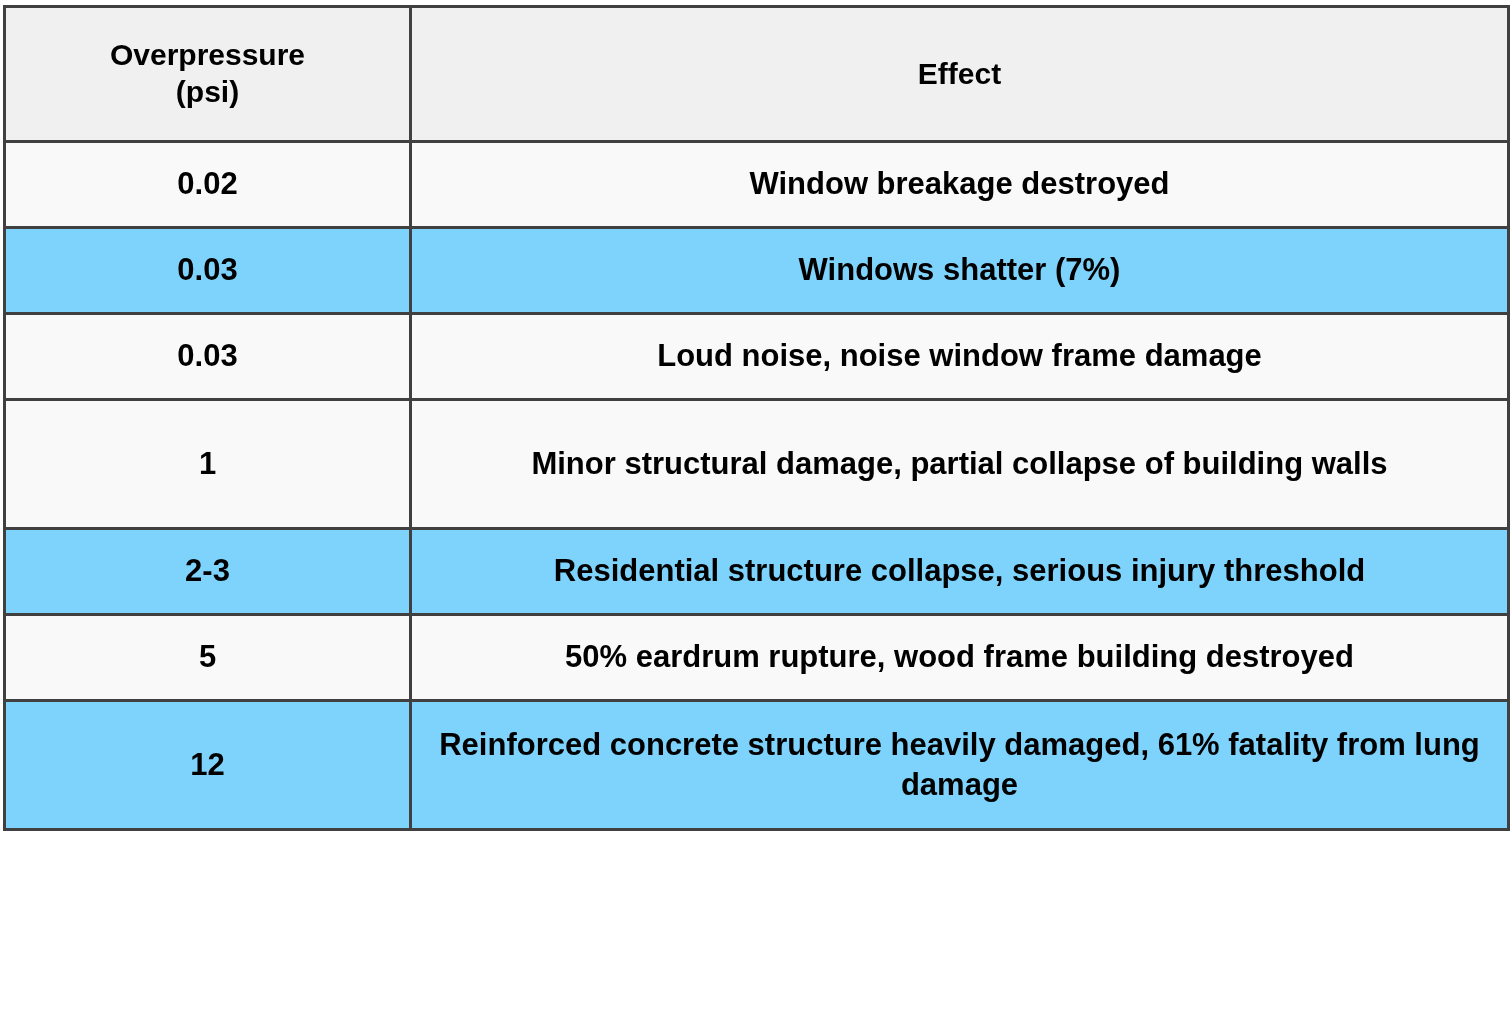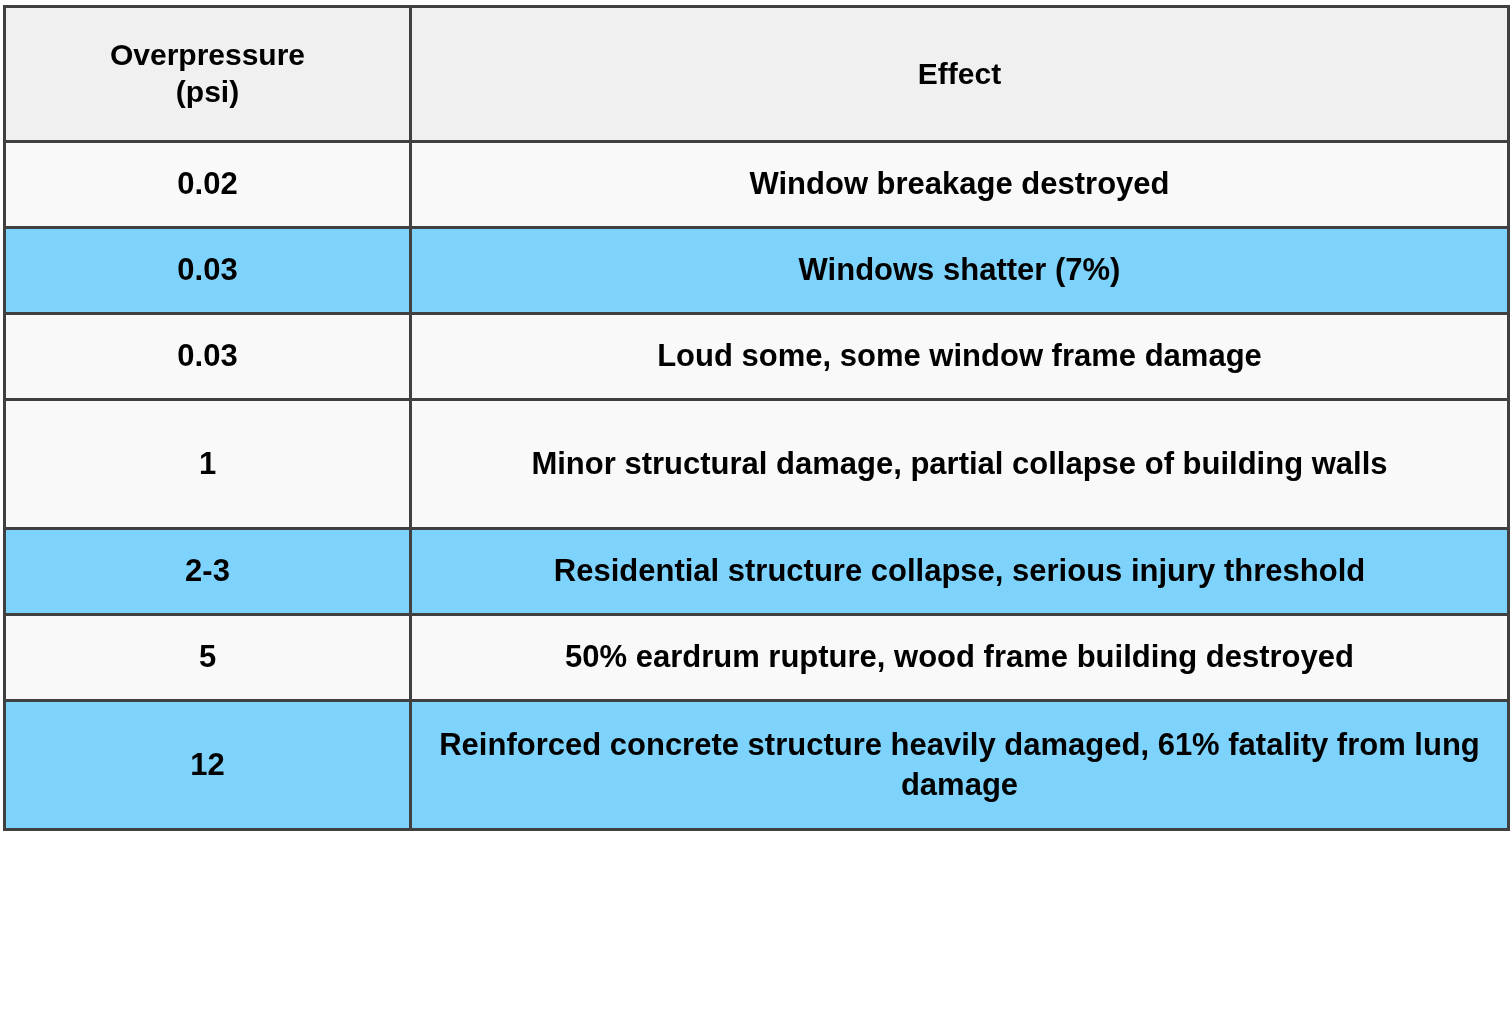--- a/index.html
+++ b/index.html
@@ -99,21 +99,21 @@
         <tr class="row-odd">
           <td class="cell-overpressure">0.02</td>
           <td class="cell-effect">Window breakage destroyed</td>
         </tr>
         <tr class="row-even">
           <td class="cell-overpressure">0.03</td>
           <td class="cell-effect">Windows shatter (7%)</td>
         </tr>
         <tr class="row-odd">
           <td class="cell-overpressure">0.03</td>
-          <td class="cell-effect">Loud some, some window frame damage</td>
+          <td class="cell-effect">Loud noise, noise window frame damage</td>
         </tr>
         <tr class="row-odd row-tall">
           <td class="cell-overpressure">1</td>
           <td class="cell-effect">Minor structural damage, partial collapse of building walls</td>
         </tr>
         <tr class="row-even">
           <td class="cell-overpressure">2-3</td>
           <td class="cell-effect">Residential structure collapse, serious injury threshold</td>
         </tr>
         <tr class="row-odd">

